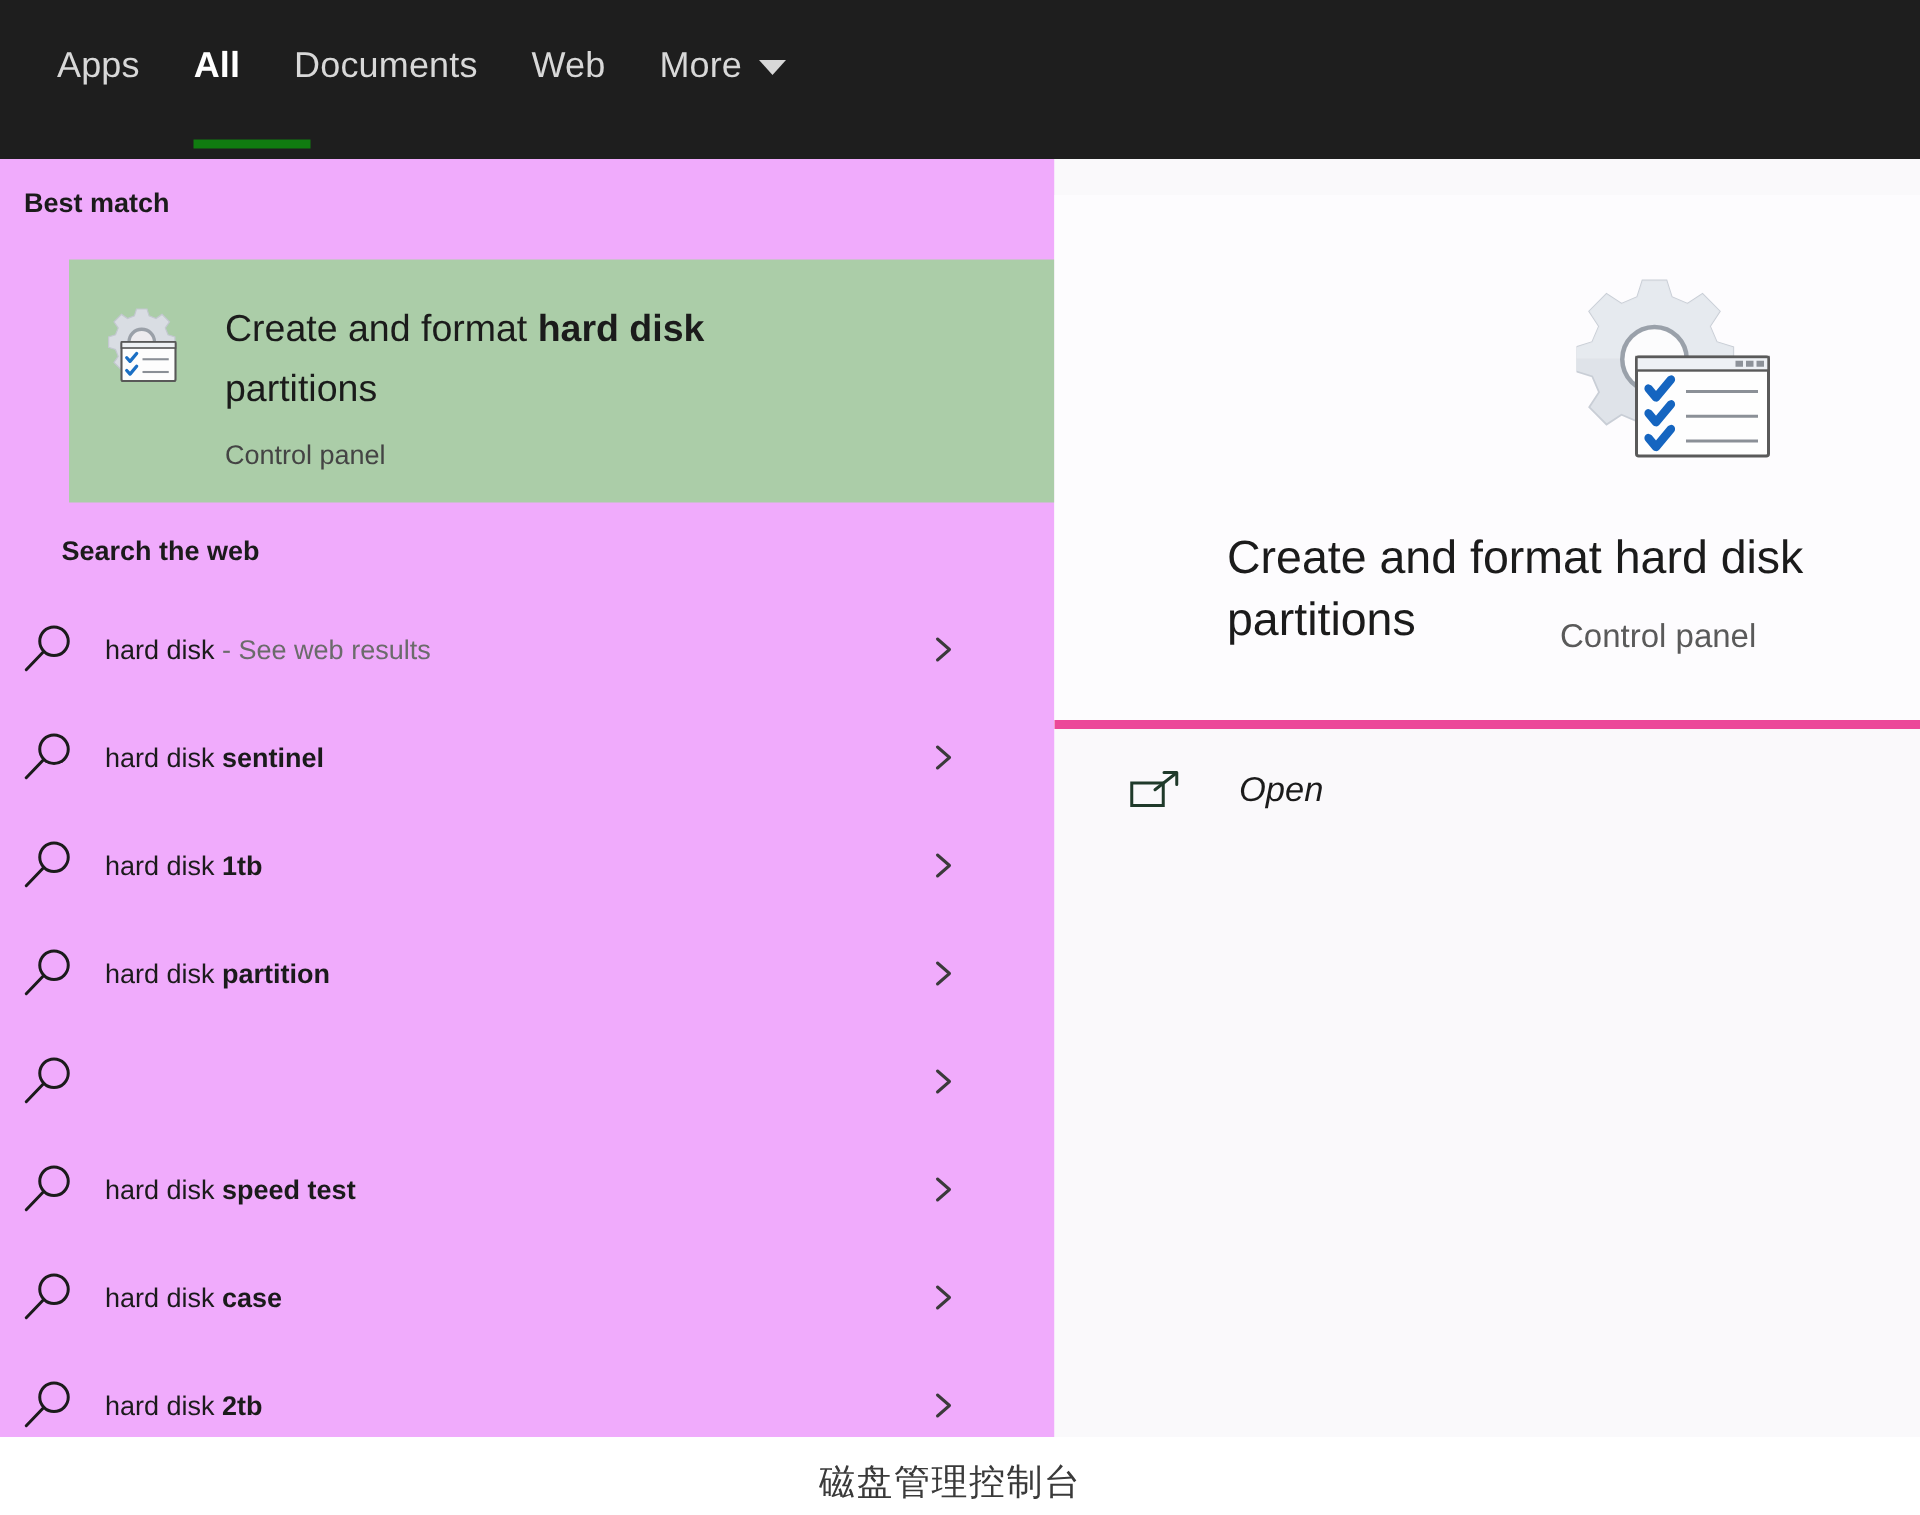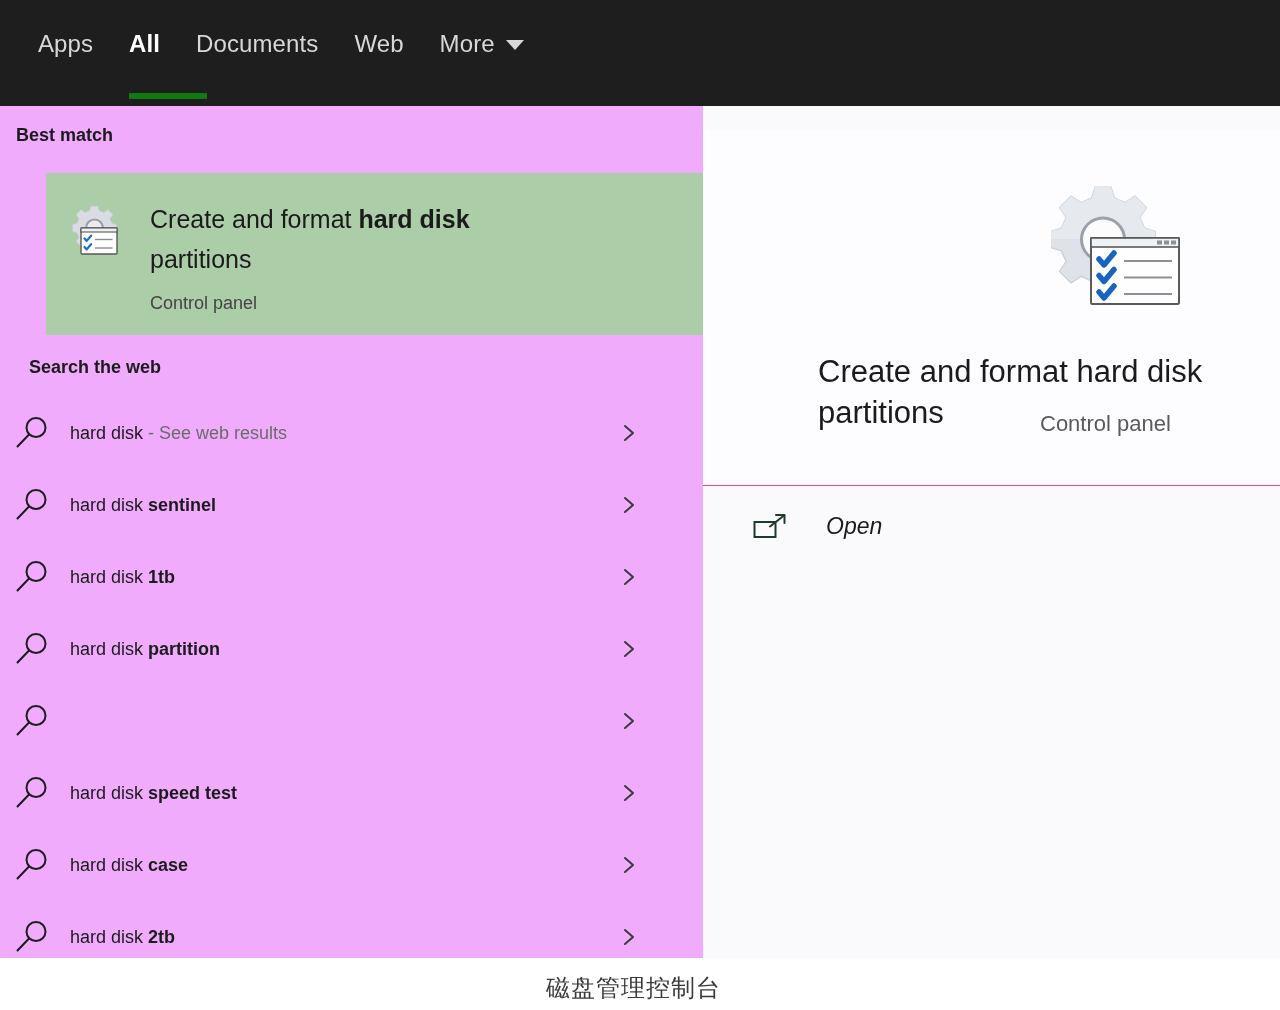--- a/index.html
+++ b/index.html
@@ -81,21 +81,21 @@
     background: #f0abfc;
     overflow: hidden;
   }
   .section-head {
     font-size: 18px;
     color: #1b1b1b;
     font-weight: bold;
     padding-left: 16px;
   }
   #best-match-head { position: absolute; left: 0; top: 19px; }
-  #web-head { position: absolute; left: 4px; top: 251px; padding-left: 25px; }
+  #web-head { position: absolute; left: 16px; top: 251px; padding-left: 25px; }
 
   .best-match-row {
     position: absolute;
     left: 0; top: 67px;
     width: 680px; height: 162px;
     background: #abcda8;
     display: flex;
     align-items: flex-start;
     cursor: default;
     margin-left: 46px;
@@ -159,21 +159,21 @@
     position: absolute;
     left: 703px; top: 106px;
     width: 577px; height: 852px;
     background: #faf9fb;
   }
   .preview-card {
     position: absolute;
     left: 0; top: 24px;
     width: 577px; height: 356px;
     background: #fdfcfe;
-    border-bottom: 1px solid #ec4899;
+    border-bottom: 6px solid #ec4899;
     padding-left: 26px;
   }
   .preview-icon {
     position: absolute;
     left: 348px; top: 53px;
     width: 140px; height: 130px;
   }
   .preview-title {
     position: absolute;
     left: 115px; top: 222px;

